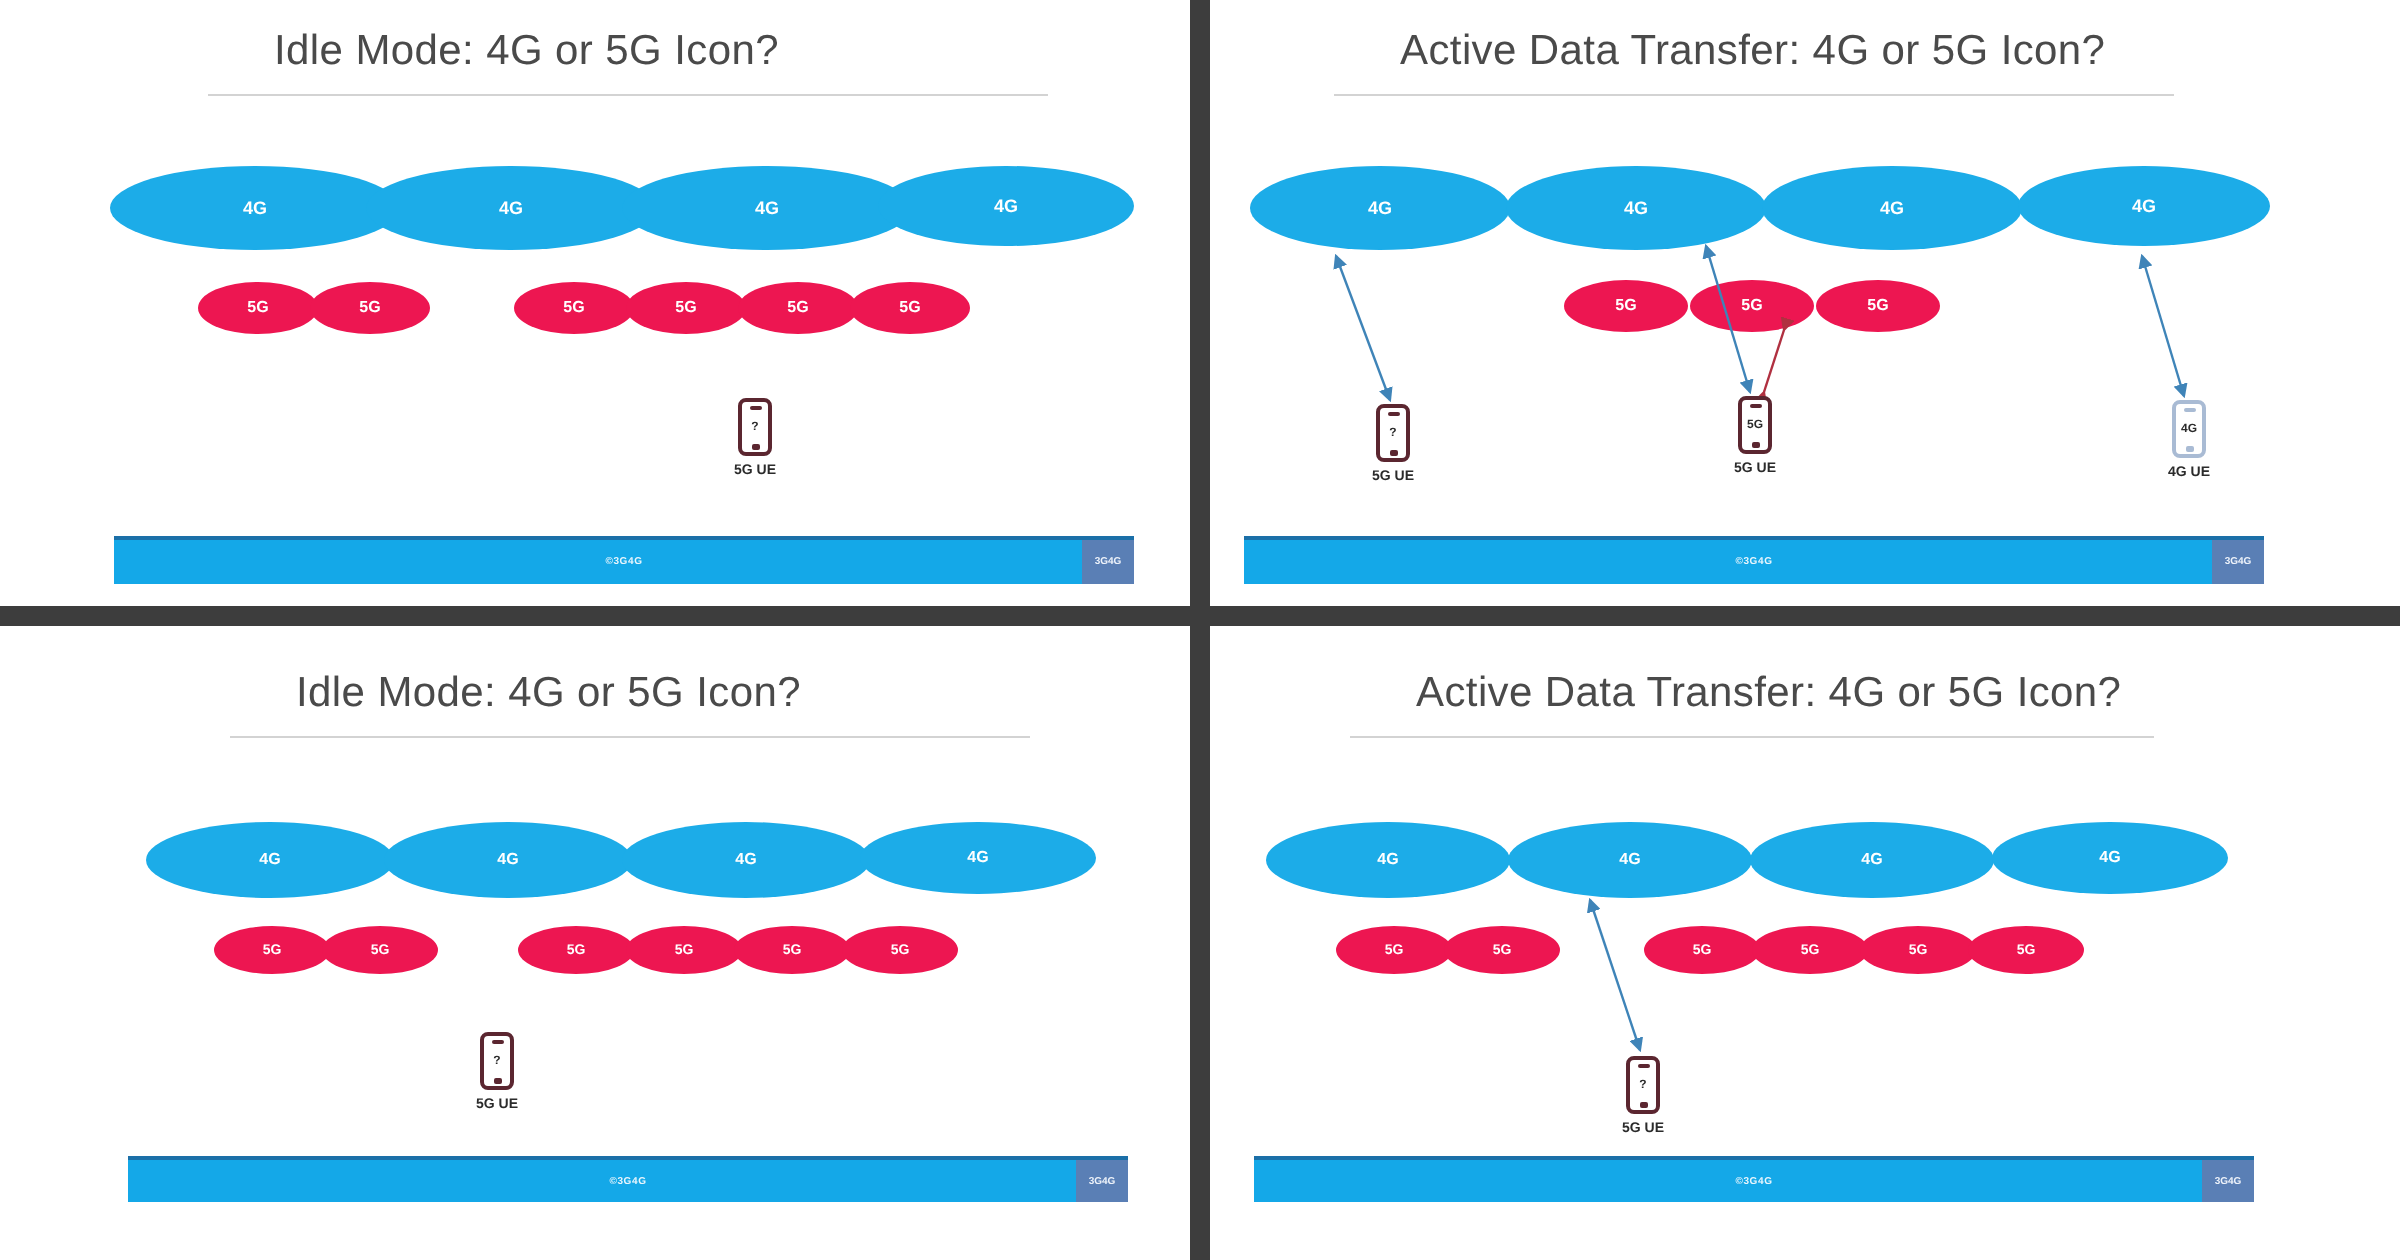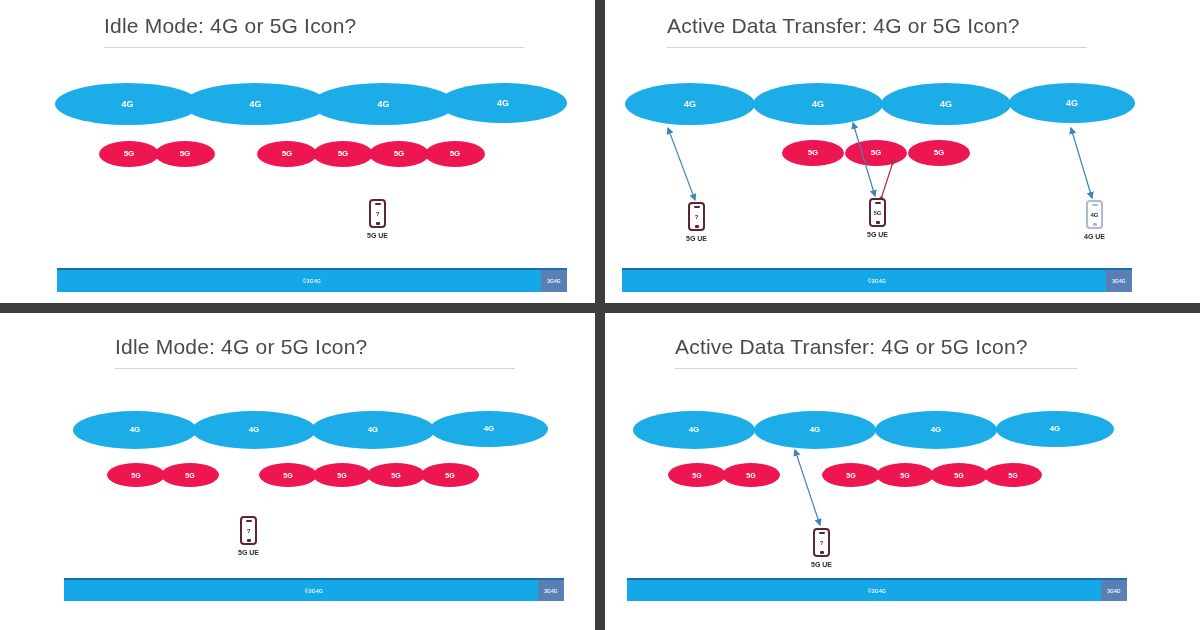--- a/index.html
+++ b/index.html
@@ -28,20 +28,21 @@
   .slide.tr{margin:0 0 5px 5px;}
   .slide.bl{margin:5px 5px 0 0;}
   .slide.br{margin:5px 0 0 5px;}
 
   .slide-title{
     position:absolute;
     font-weight:400;
     color:#4a4a4a;
     letter-spacing:.2px;
     white-space:nowrap;
+    margin-left:33px;
   }
   .title-rule{
     position:absolute;
     height:1px;
     background:#d3d3d3;
   }
 
   
   .ellipse{
     position:absolute;

